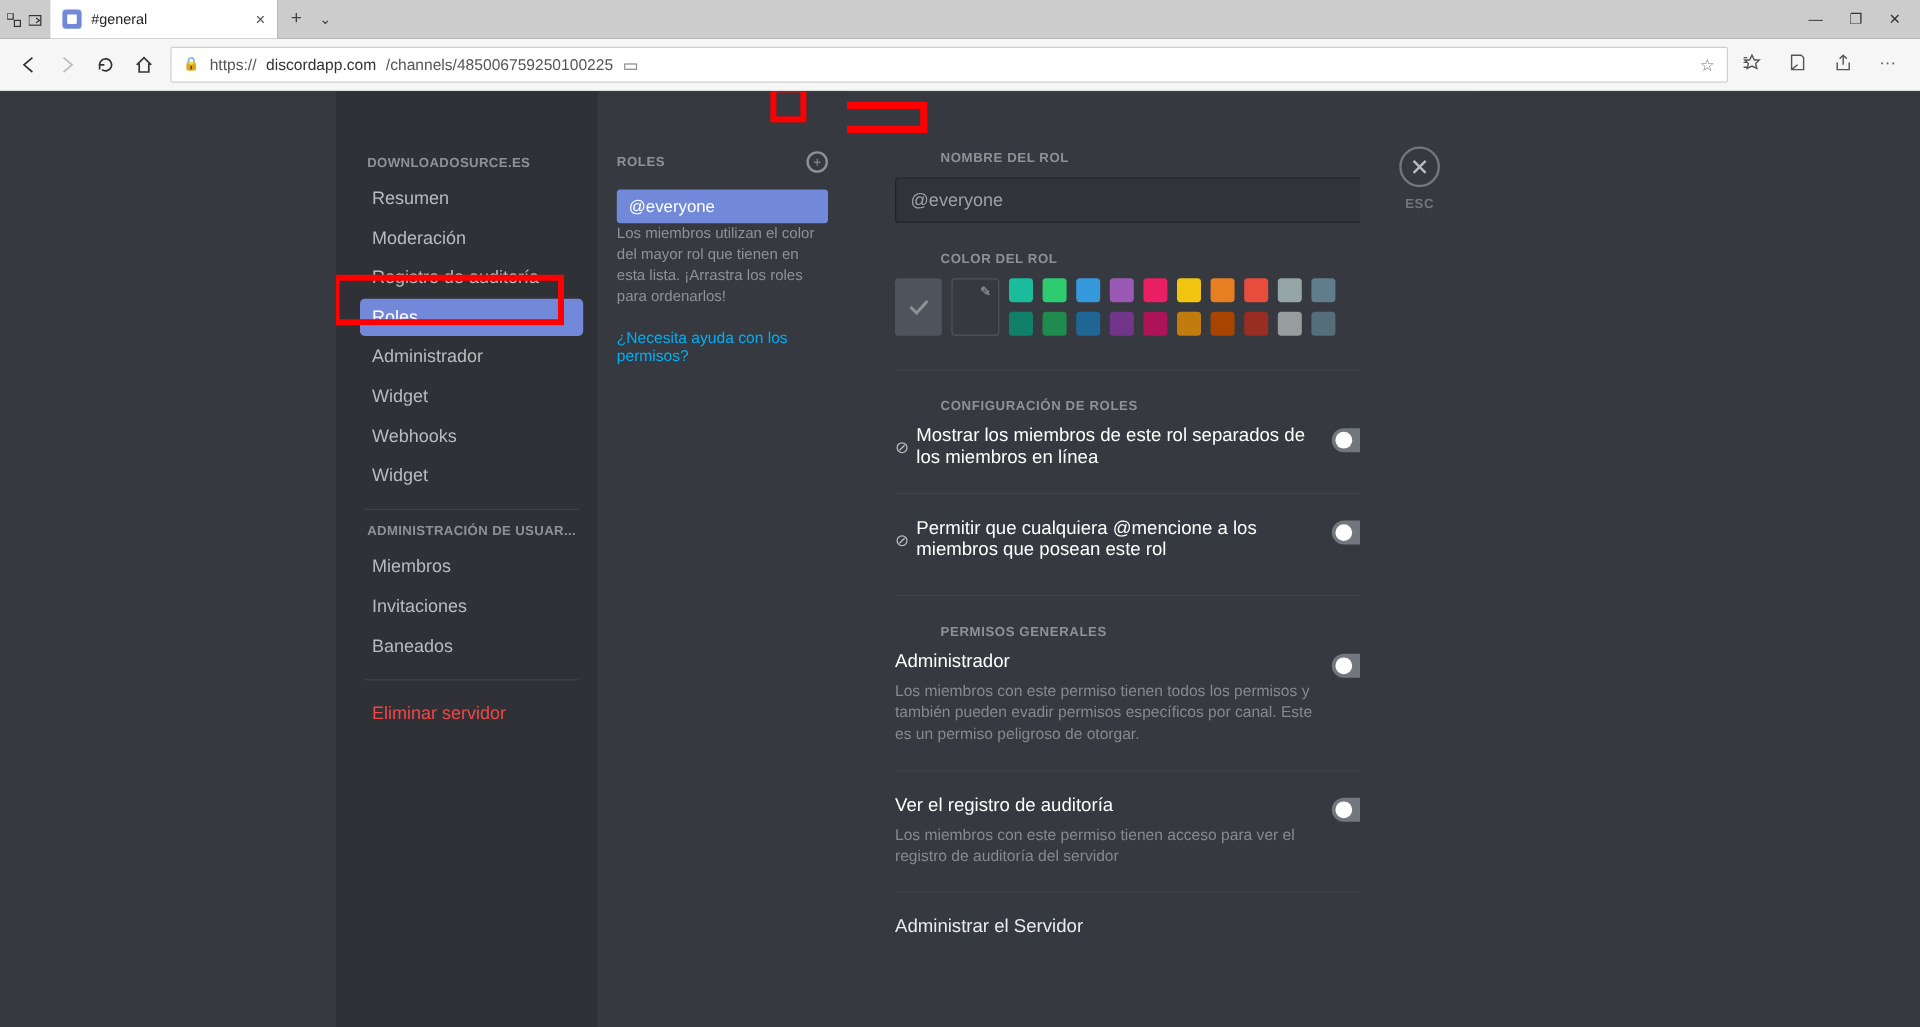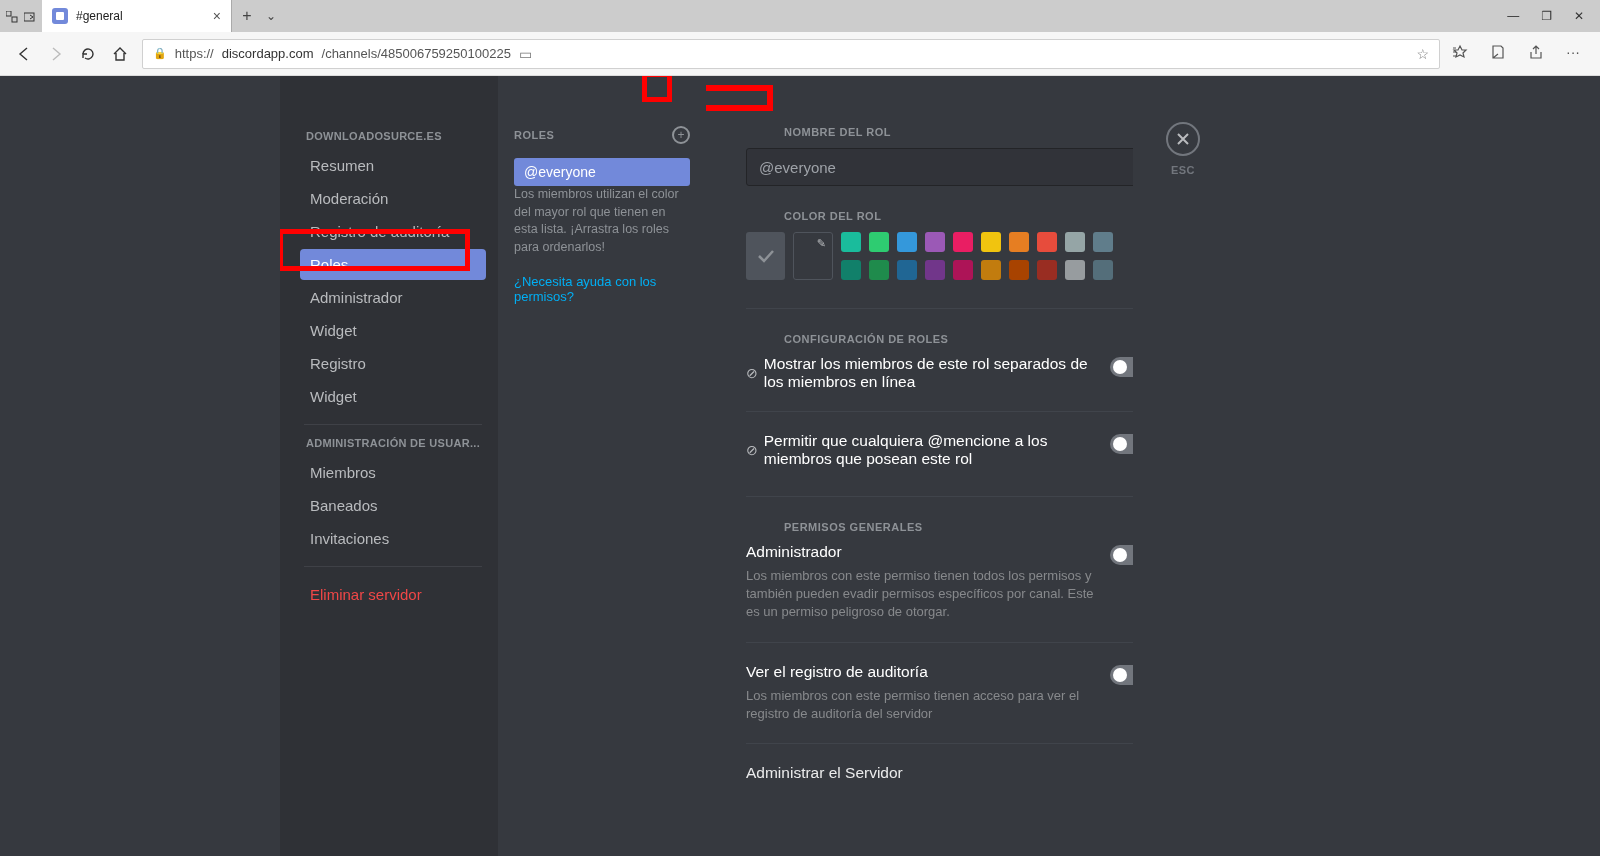--- a/index.html
+++ b/index.html
@@ -287,27 +287,27 @@
     <div class="gutter-left"></div>
 
     <div class="settings-sidebar" style="position:relative;">
       <div class="cat">DOWNLOADOSURCE.ES</div>
       <div class="side-item">Resumen</div>
       <div class="side-item">Moderación</div>
       <div class="side-item">Registro de auditoría</div>
       <div class="side-item active">Roles</div>
       <div class="side-item">Administrador</div>
       <div class="side-item">Widget</div>
-      <div class="side-item">Registro</div>
+      <div class="side-item">Webhooks</div>
       <div class="side-item">Widget</div>
       <div class="side-sep"></div>
       <div class="cat">ADMINISTRACIÓN DE USUAR...</div>
       <div class="side-item">Miembros</div>
+      <div class="side-item">Invitaciones</div>
       <div class="side-item">Baneados</div>
-      <div class="side-item">Invitaciones</div>
       <div class="side-sep"></div>
       <div class="side-item side-danger">Eliminar servidor</div>
 
       <div class="anno" style="left:-2px; top:153px; width:192px; height:42px;"></div>
     </div>
 
     <div class="roles-col" style="position:relative;">
       <div class="roles-head">
         <span class="lbl">ROLES</span>
         <span class="add-btn">+</span>

